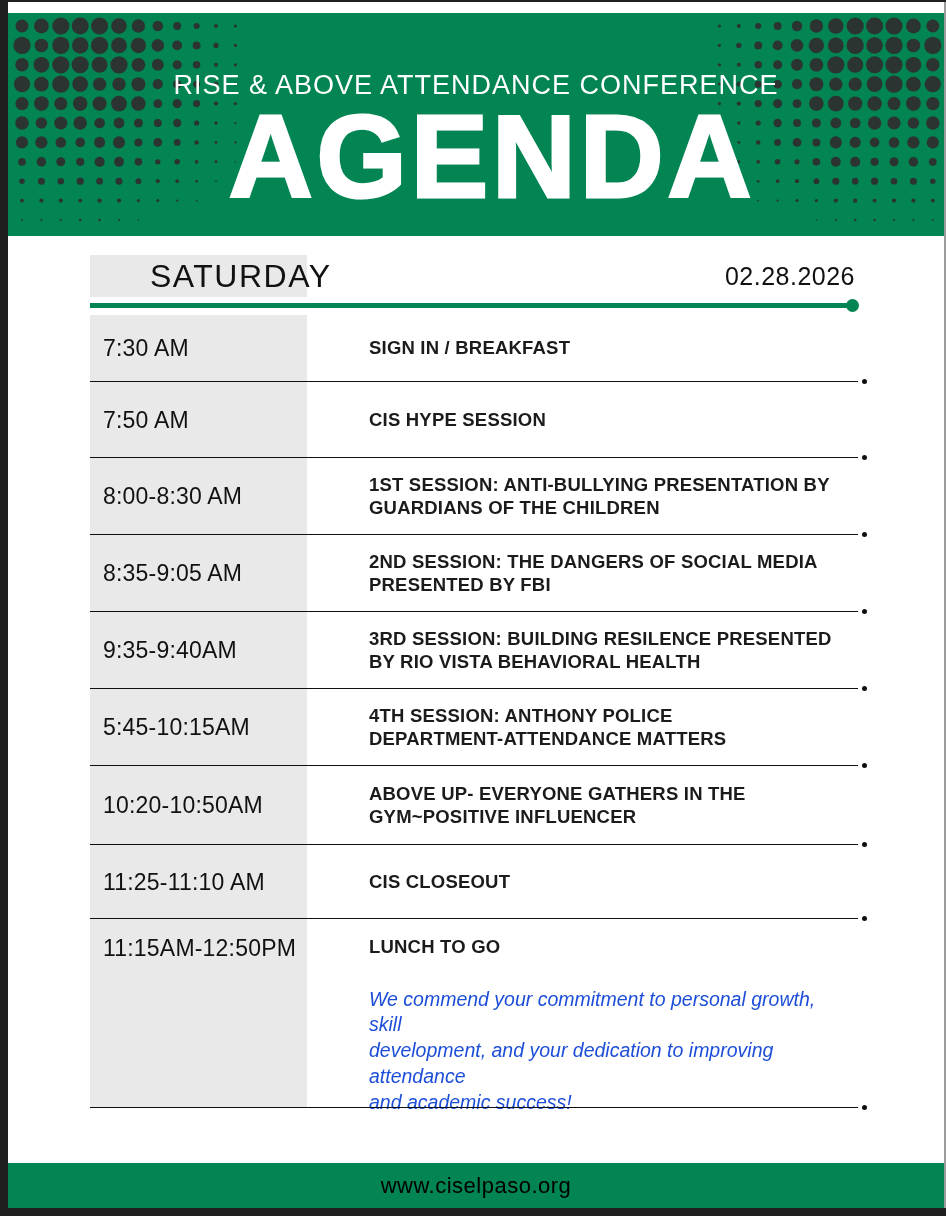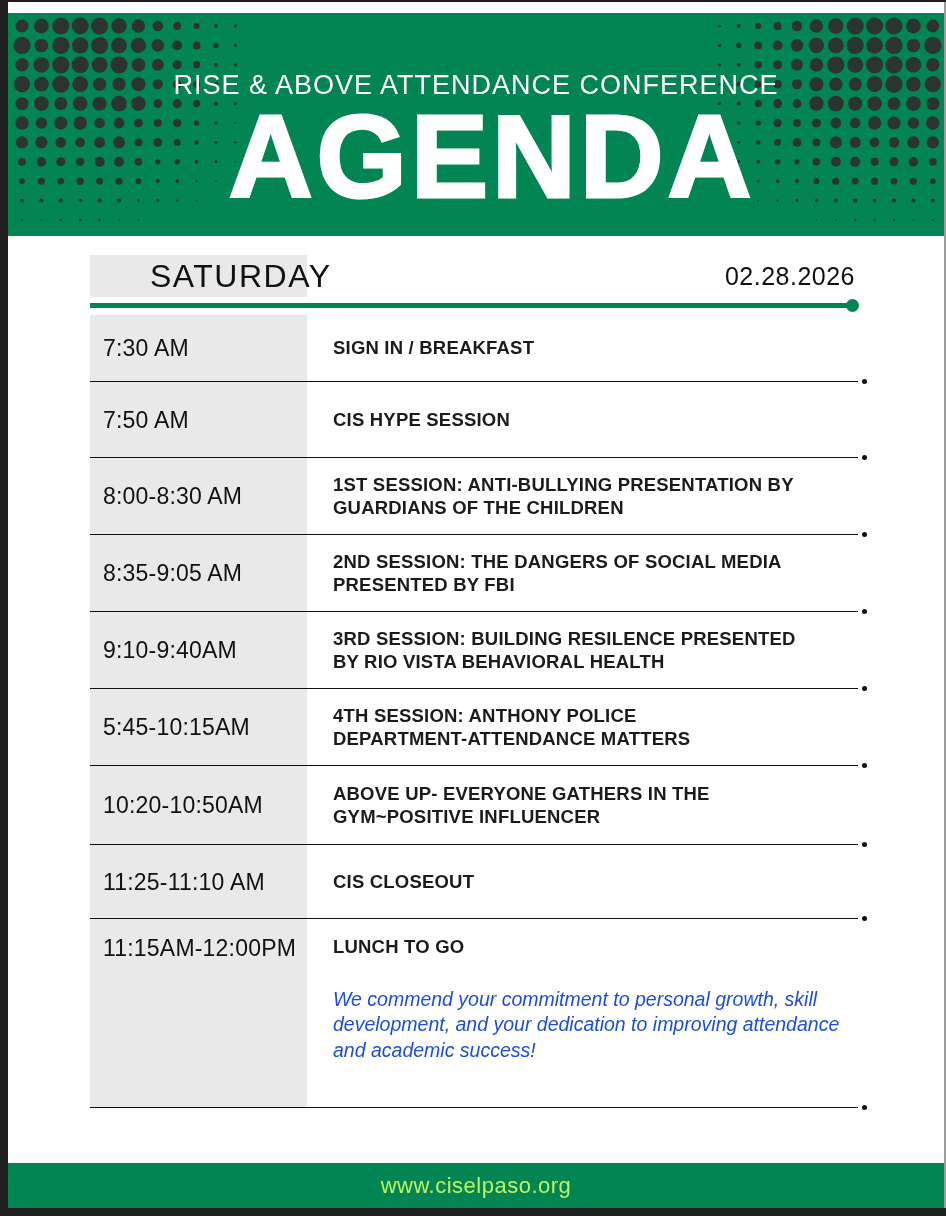--- a/index.html
+++ b/index.html
@@ -58,21 +58,21 @@
     position:absolute; left:90px; top:303px; width:758px; height:5px;
     background:#028553; z-index:10;
   }
   .timeline-end-dot {
     position:absolute; right:-11px; top:-4px; width:13px; height:13px;
     border-radius:50%; background:#028553; display:block;
   }
 
   
   .rows { position:absolute; left:90px; top:315px; width:768px; z-index:10; }
-  .row { position:relative; display:flex; }
+  .row { position:relative; display:flex;gap:36px; }
   .row .time {
     flex:0 0 217px; width:217px; background:#e9e9e9;
     display:flex; align-items:center; padding-left:13px;
     font-size:23px; color:#111111; white-space:nowrap; letter-spacing:.2px;
   }
   .row .cell {
     flex:1; display:flex; flex-direction:column; justify-content:center;
     padding-left:26px; padding-right:6px;
   }
   .session-title {
@@ -97,21 +97,21 @@
     position:absolute; right:-9px; top:-2px; width:5px; height:5px;
     border-radius:50%; background:#101010; display:block;
   }
 
   
   .footer-bar {
     position:absolute; left:8px; top:1163px; width:936px; height:45px;
     background:#028553; display:flex; align-items:center; justify-content:center;
     z-index:10;
   }
-  .footer-url { color:#bef264; font-size:22px; letter-spacing:.5px; }
+  .footer-url { color:#000000; font-size:22px; letter-spacing:.5px; }
 </style>
 </head>
 <body>
 
 <div class="page">
 
   <div class="hero">
     <svg class="dots-left" id="dots-left" width="262" height="219" viewBox="0 0 262 219">
         <circle cx="12.0" cy="11.0" r="6.47"></circle>
         <circle cx="12.0" cy="30.4" r="8.60"></circle>
@@ -419,21 +419,21 @@
       <div class="cell">
         <div class="session-title">2ND SESSION: THE DANGERS OF SOCIAL MEDIA
 PRESENTED BY FBI</div>
       </div>
       <div class="row-divider">
           <span class="divider-end-dot"></span>
         </div>
     </div>
 
     <div class="row h77">
-      <div class="time">9:10-9:40AM</div>
+      <div class="time">9:35-9:40AM</div>
       <div class="cell">
         <div class="session-title">3RD SESSION: BUILDING RESILENCE PRESENTED
 BY RIO VISTA BEHAVIORAL HEALTH</div>
       </div>
       <div class="row-divider">
           <span class="divider-end-dot"></span>
         </div>
     </div>
 
     <div class="row h77">
@@ -462,21 +462,21 @@
       <div class="time">11:25-11:10 AM</div>
       <div class="cell">
         <div class="session-title">CIS CLOSEOUT</div>
       </div>
       <div class="row-divider">
           <span class="divider-end-dot"></span>
         </div>
     </div>
 
     <div class="row h189 row-last">
-      <div class="time">11:15AM-12:00PM</div>
+      <div class="time">11:15AM-12:50PM</div>
       <div class="cell">
         <div class="session-title">LUNCH TO GO</div>
         <div class="session-note">We commend your commitment to personal growth, skill
 development, and your dedication to improving attendance
 and academic success!</div>
       </div>
       <div class="row-divider">
           <span class="divider-end-dot"></span>
         </div>
     </div>

